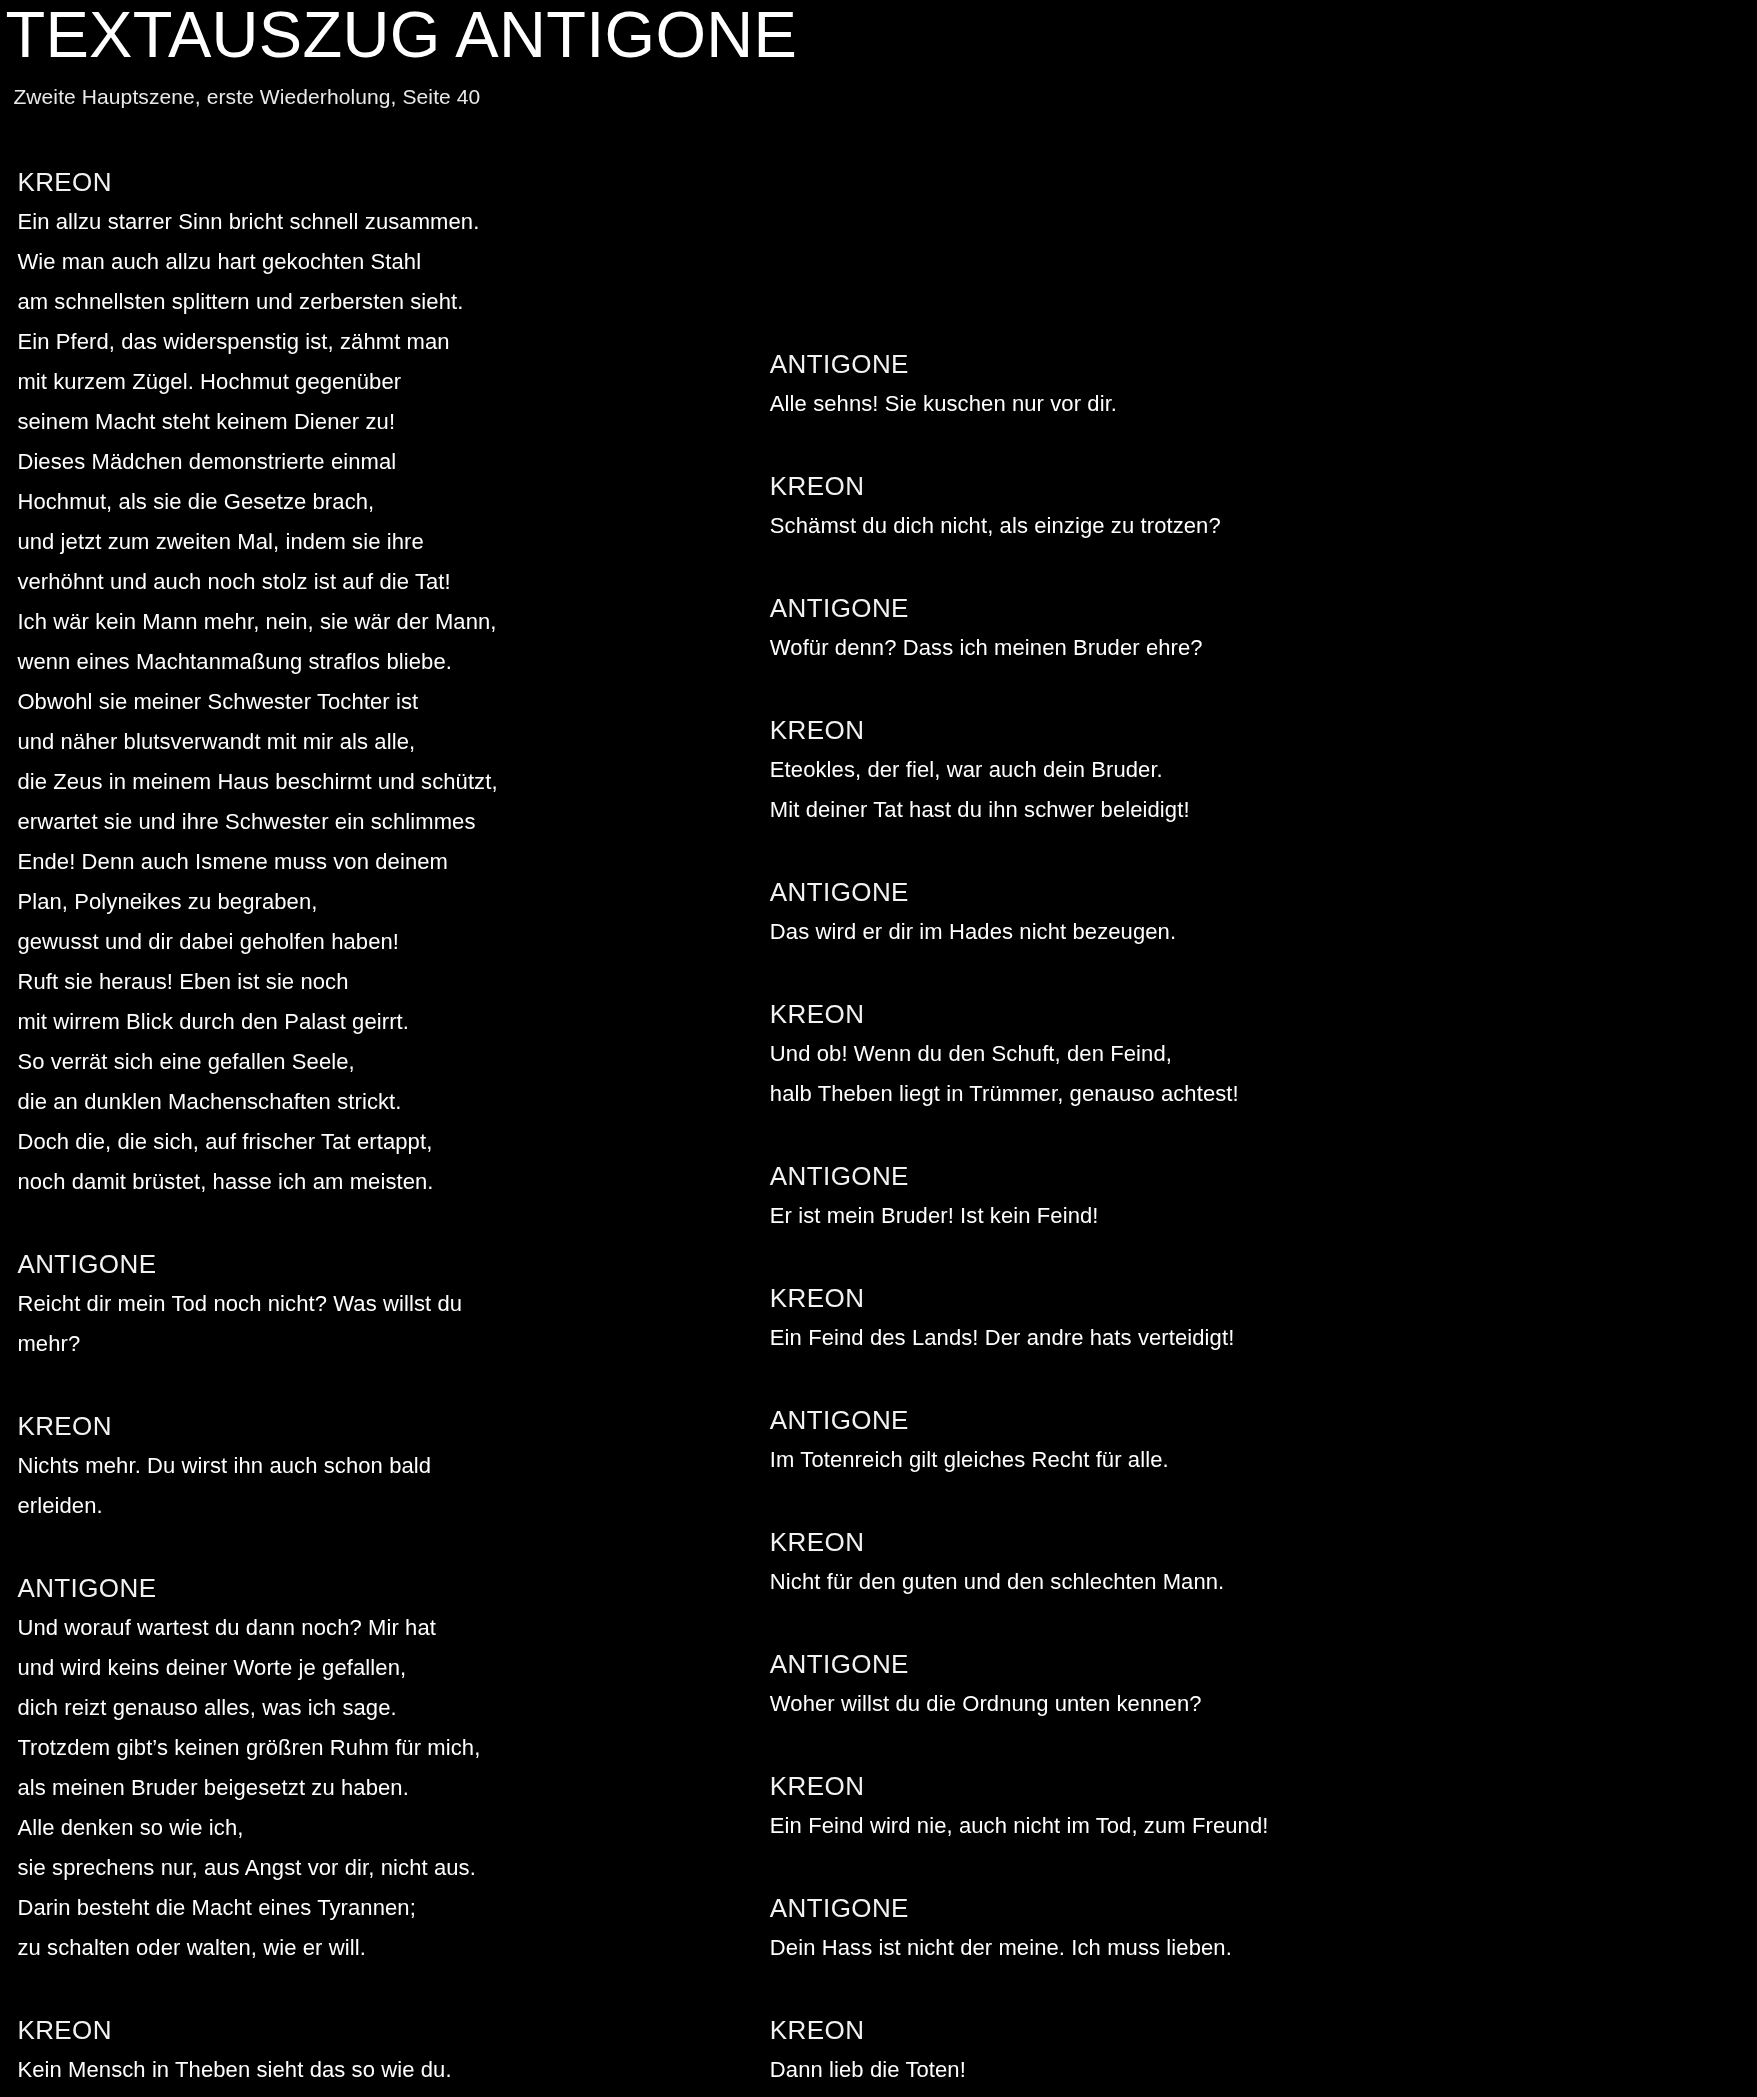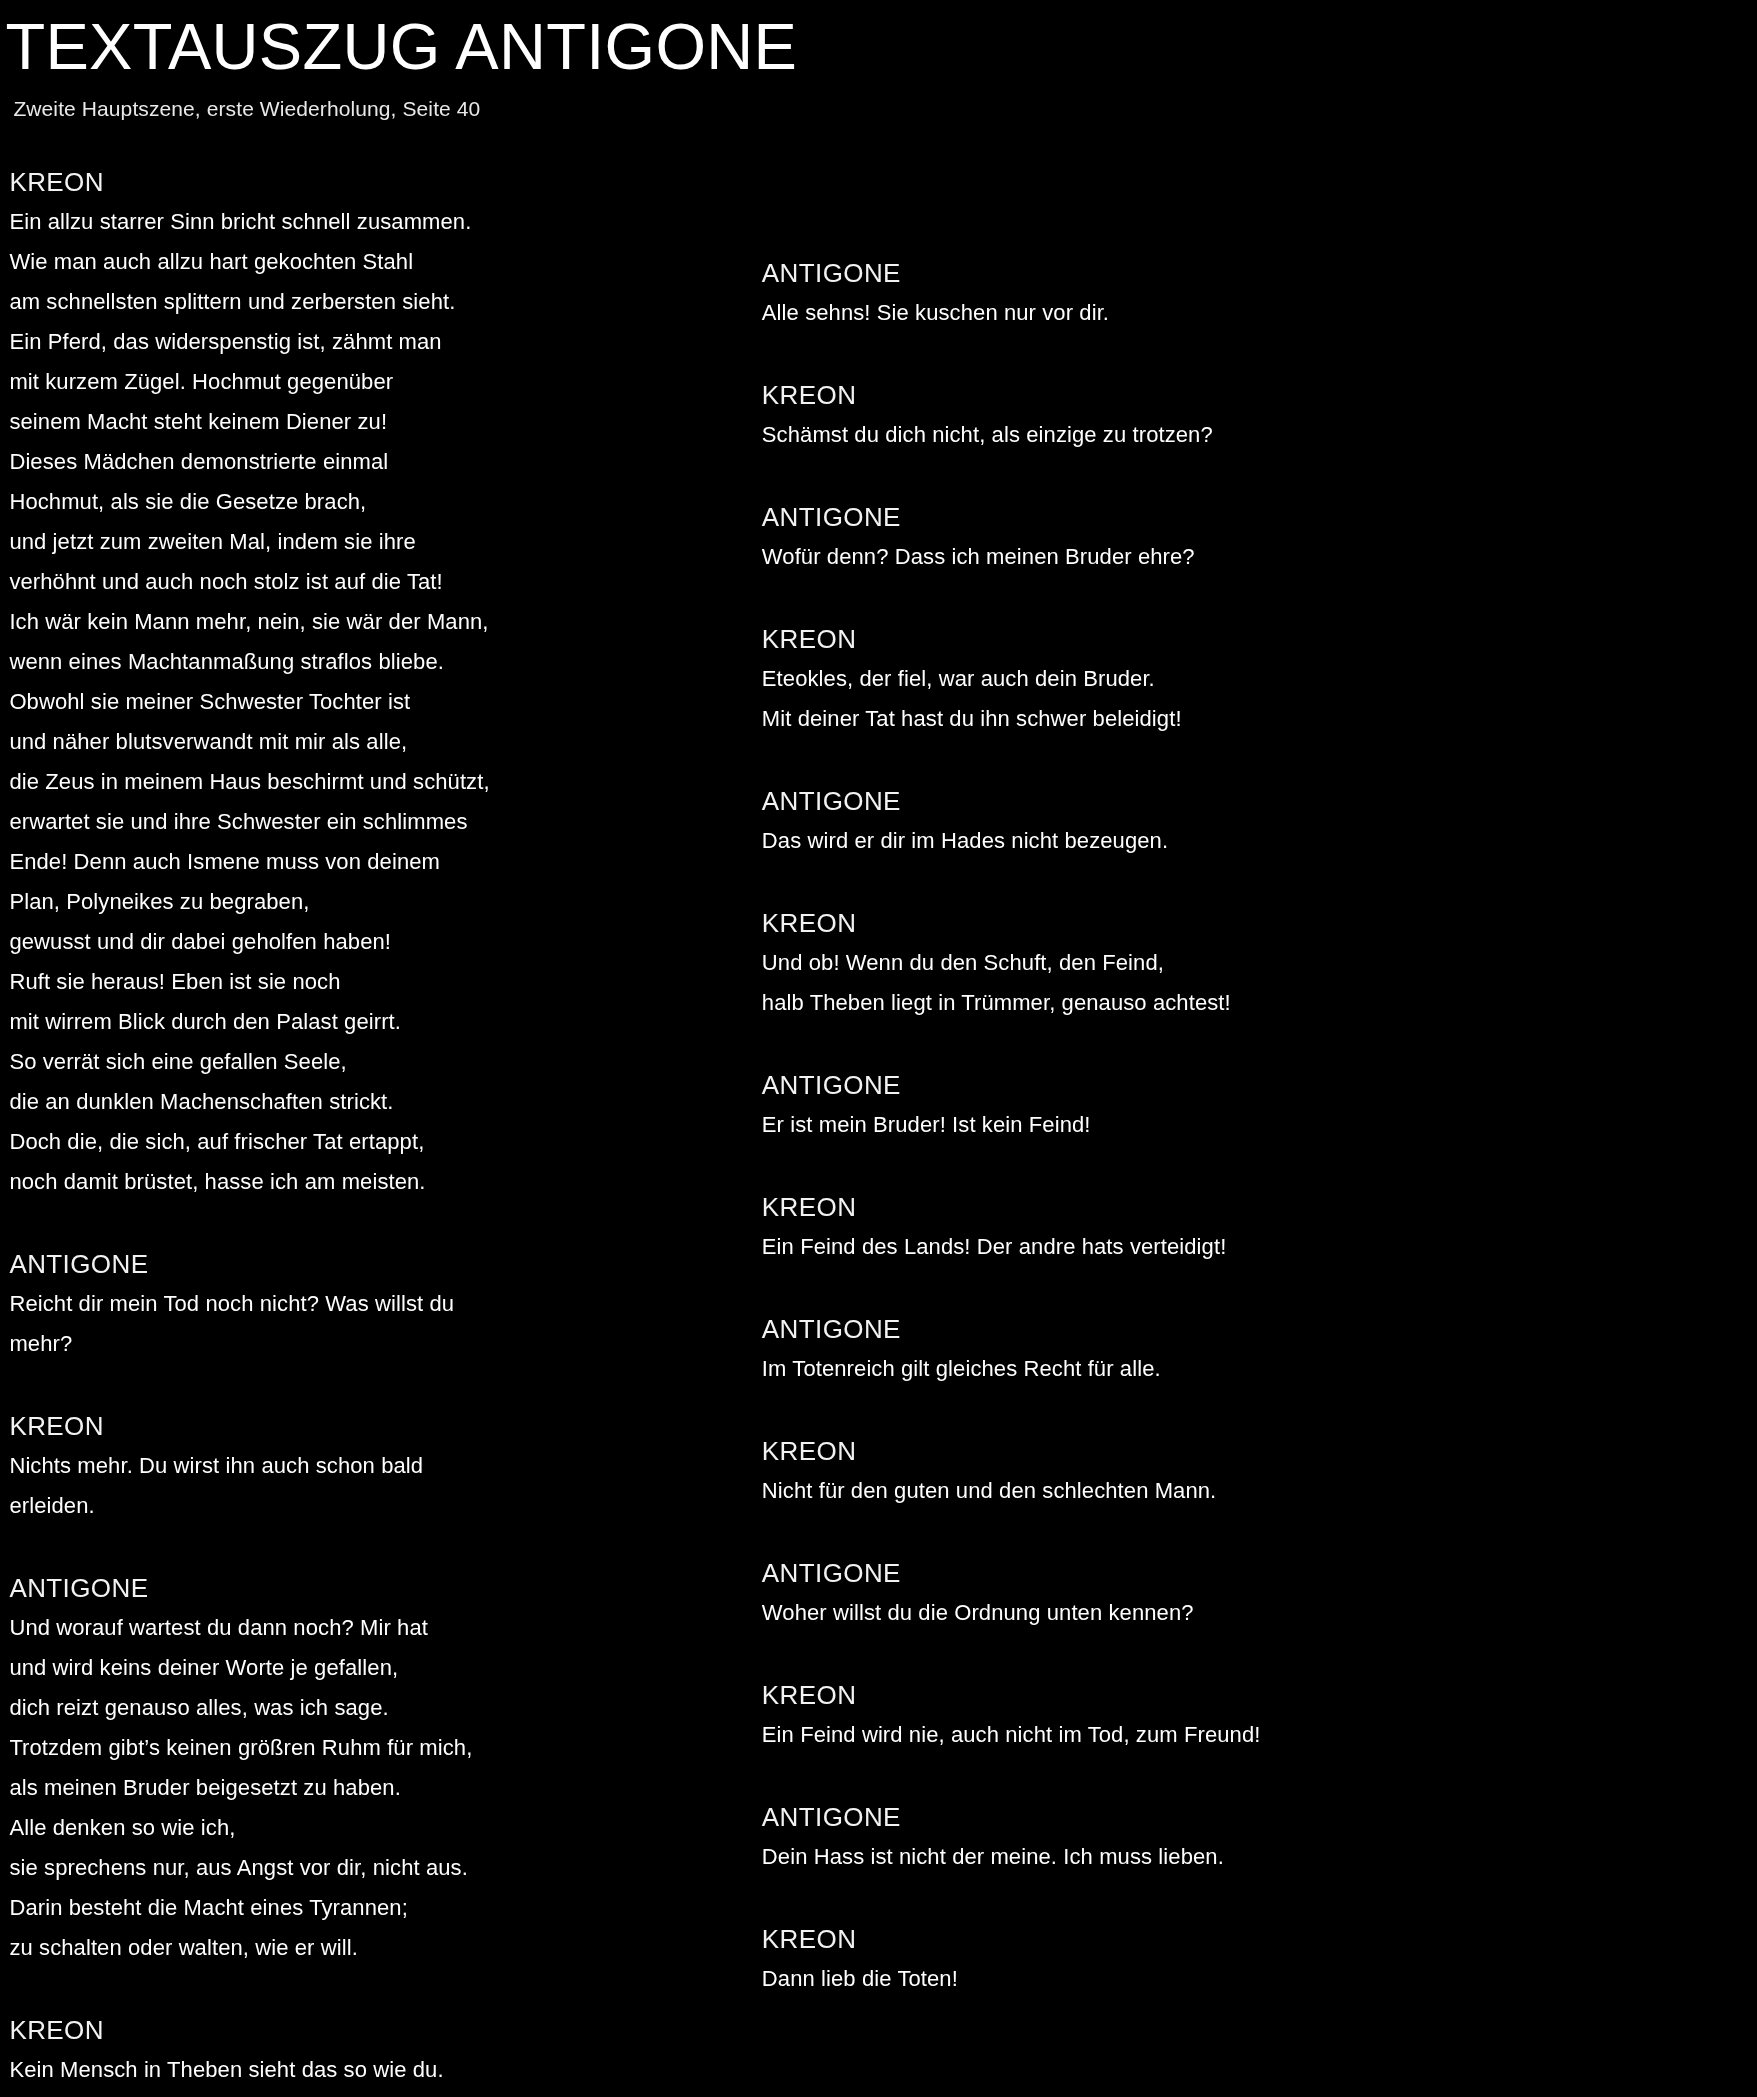--- a/index.html
+++ b/index.html
@@ -32,42 +32,42 @@
     top: 0px;
     width: 1742px;
   }
   .doc-title {
     font-size: 65px;
     line-height: 65px;
     font-weight: 300;
     letter-spacing: 0.3px;
     color: #ffffff;
     margin: 0;
-    padding-top: 14px;
+    padding-top: 2px;
     white-space: nowrap;
   }
   .doc-subtitle {
     font-size: 21px;
     line-height: 24.5px;
     font-weight: 400;
     letter-spacing: 0.1px;
     color: #e9e9e9;
     margin: 8px;
     padding-top: 9.5px;
     white-space: nowrap;
   }
 
   
   .columns {
     position: absolute;
-    left: 4px;
+    left: 12px;
     top: 162px;
     width: 1518px;
     display: flex;
-    align-items: center;
+    align-items: flex-end;
   }
   .column {
     box-sizing: border-box;
   }
   .column-left {
     width: 861px;
     padding-left: 5.4px;
     padding-right: 13.6px;
   }
   .column-right {

